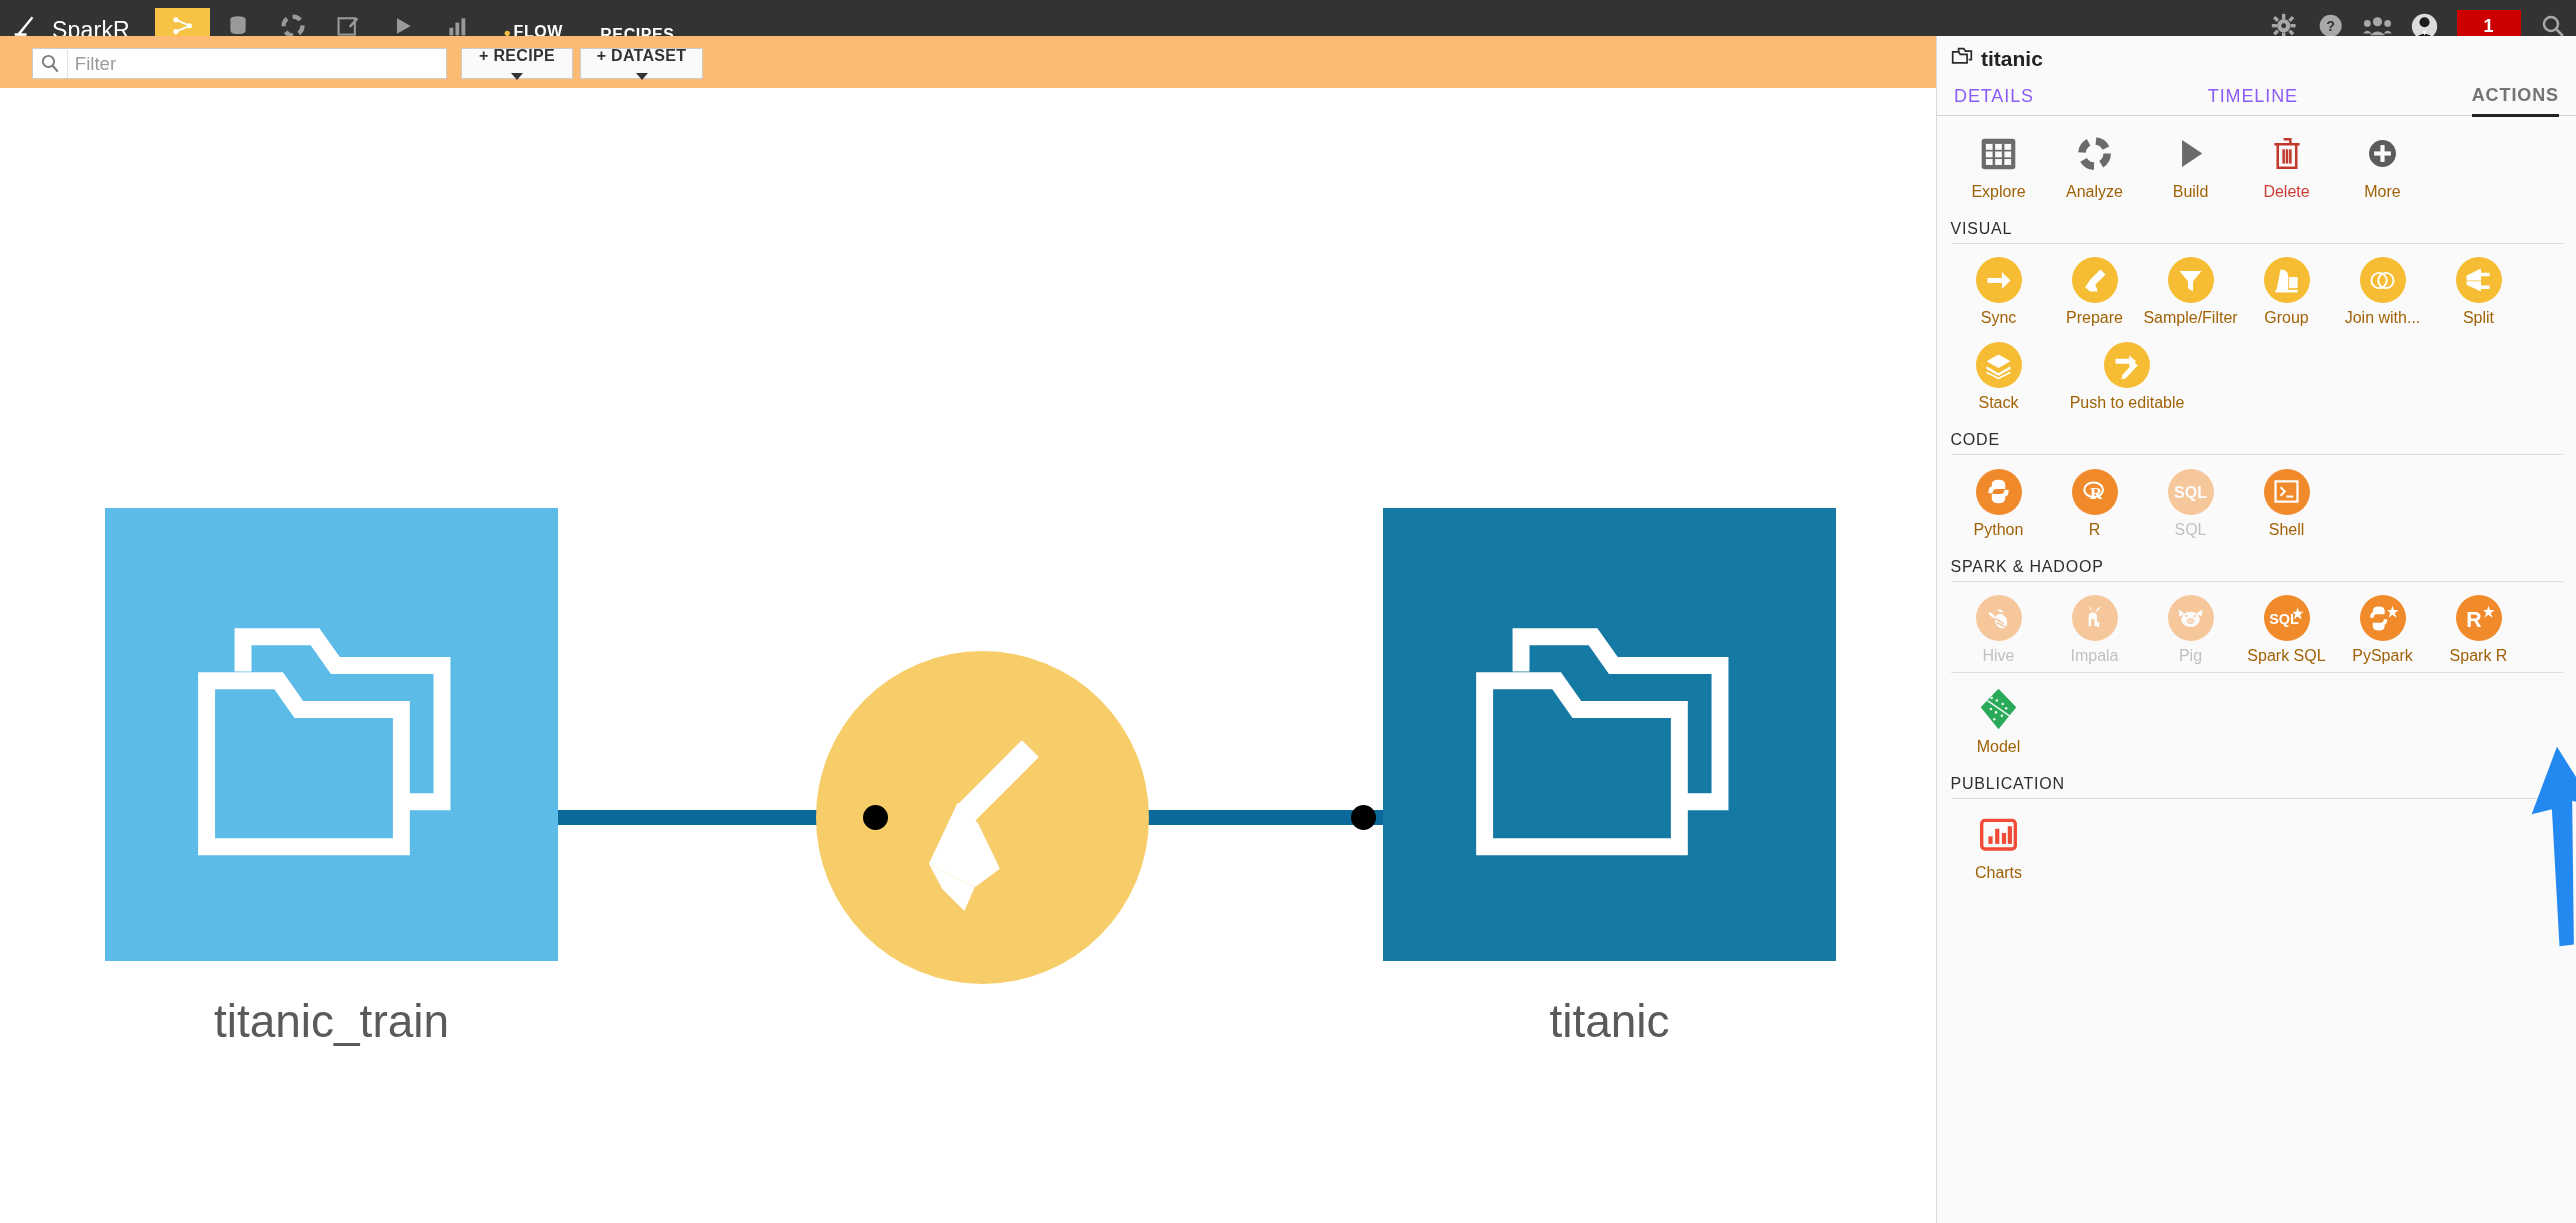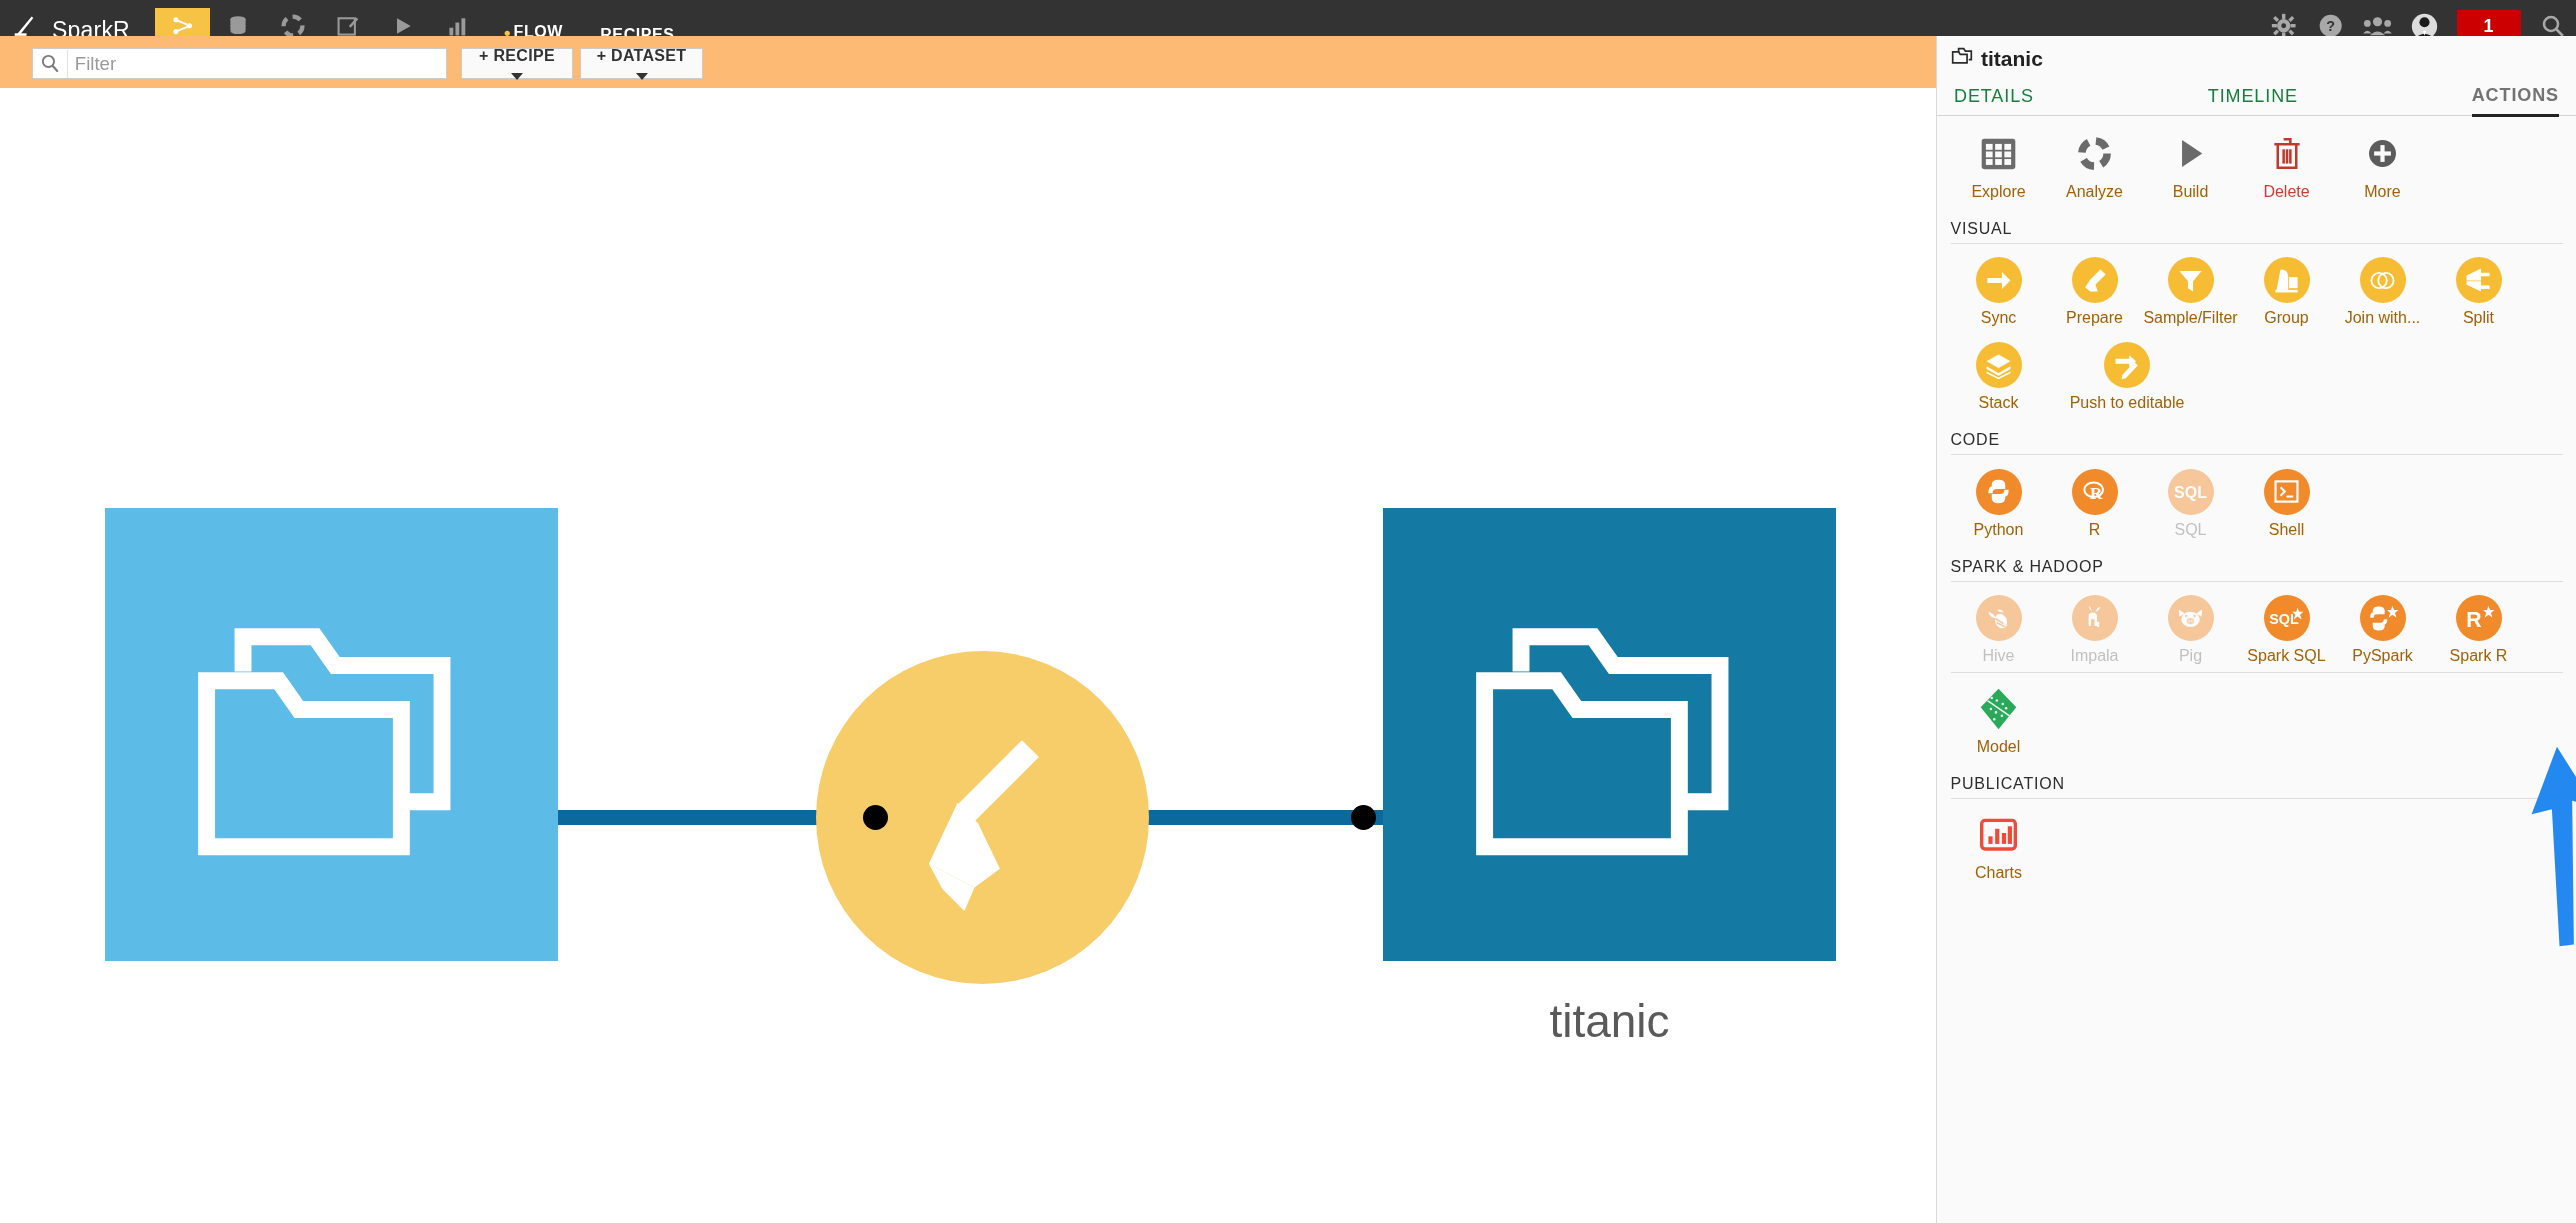--- a/index.html
+++ b/index.html
@@ -88,21 +88,21 @@
   #rp-title {
     display:flex; align-items:center; gap:8.5px;
     padding:10.2px 0 5.1px 13.5px; font-size:21px; font-weight:bold; color:#222;
   }
   #rp-tabs {
     display:flex; justify-content:space-between; align-items:flex-end;
     padding:5.1px 17px 0 17px; border-bottom:1.7px solid #d4d4d4;
     height:39px;
   }
   .rp-tab {
-    font-size:18px; color:#15803d; letter-spacing:0.9px; padding-bottom:7.6px;
+    font-size:18px; color:#8b5cf6; letter-spacing:0.9px; padding-bottom:7.6px;
     cursor:pointer;
   }
   .rp-tab.active { font-weight:bold; color:#737373; border-bottom:3.4px solid #222; margin-bottom:-2.5px; }
 
   .sect-head {
     font-size:16px; font-weight:normal; color:#2d2d2d; letter-spacing:0.8px;
     padding:12px 0 5.1px 13.5px;
   }
   .sect-rule { height:0.8px; background:#dedede; margin:0 13.5px 5.1px 13.5px; }
 
@@ -278,20 +278,21 @@
   <div class="edge-tick" style="left:1120px; top:721px;"></div>
 
   <div class="node-square" style="left:105px; top:419px; width:453px; height:453px; background:#5dbbe8;">
     <svg width="453" height="453" viewBox="0 0 535 535">
       <g fill="none" stroke="#ffffff" stroke-width="20">
         <path d="M163 193 L163 152 L248 152 L272 186 L398 186 L398 347 L350 347"></path>
         <path d="M120 353 L120 204 L205 204 L229 238 L350 238 L350 400 L120 400 Z"></path>
       </g>
     </svg>
   </div>
+  <div class="node-label" style="left:105px; top:905px; width:453px;">titanic_train</div>
 
   <div class="recipe-circle" style="left:816px; top:562px;">
     <svg width="220" height="220" viewBox="0 0 260 260">
       <g fill="#ffffff">
         <path d="M176 38 L196 58 L118 136 L98 116 Z"></path>
         <path d="M100 112 L124 136 L150 190 L120 212 L66 184 Z"></path>
         <path d="M66 184 L120 212 L108 240 L82 214 Z"></path>
       </g>
     </svg>
   </div>

